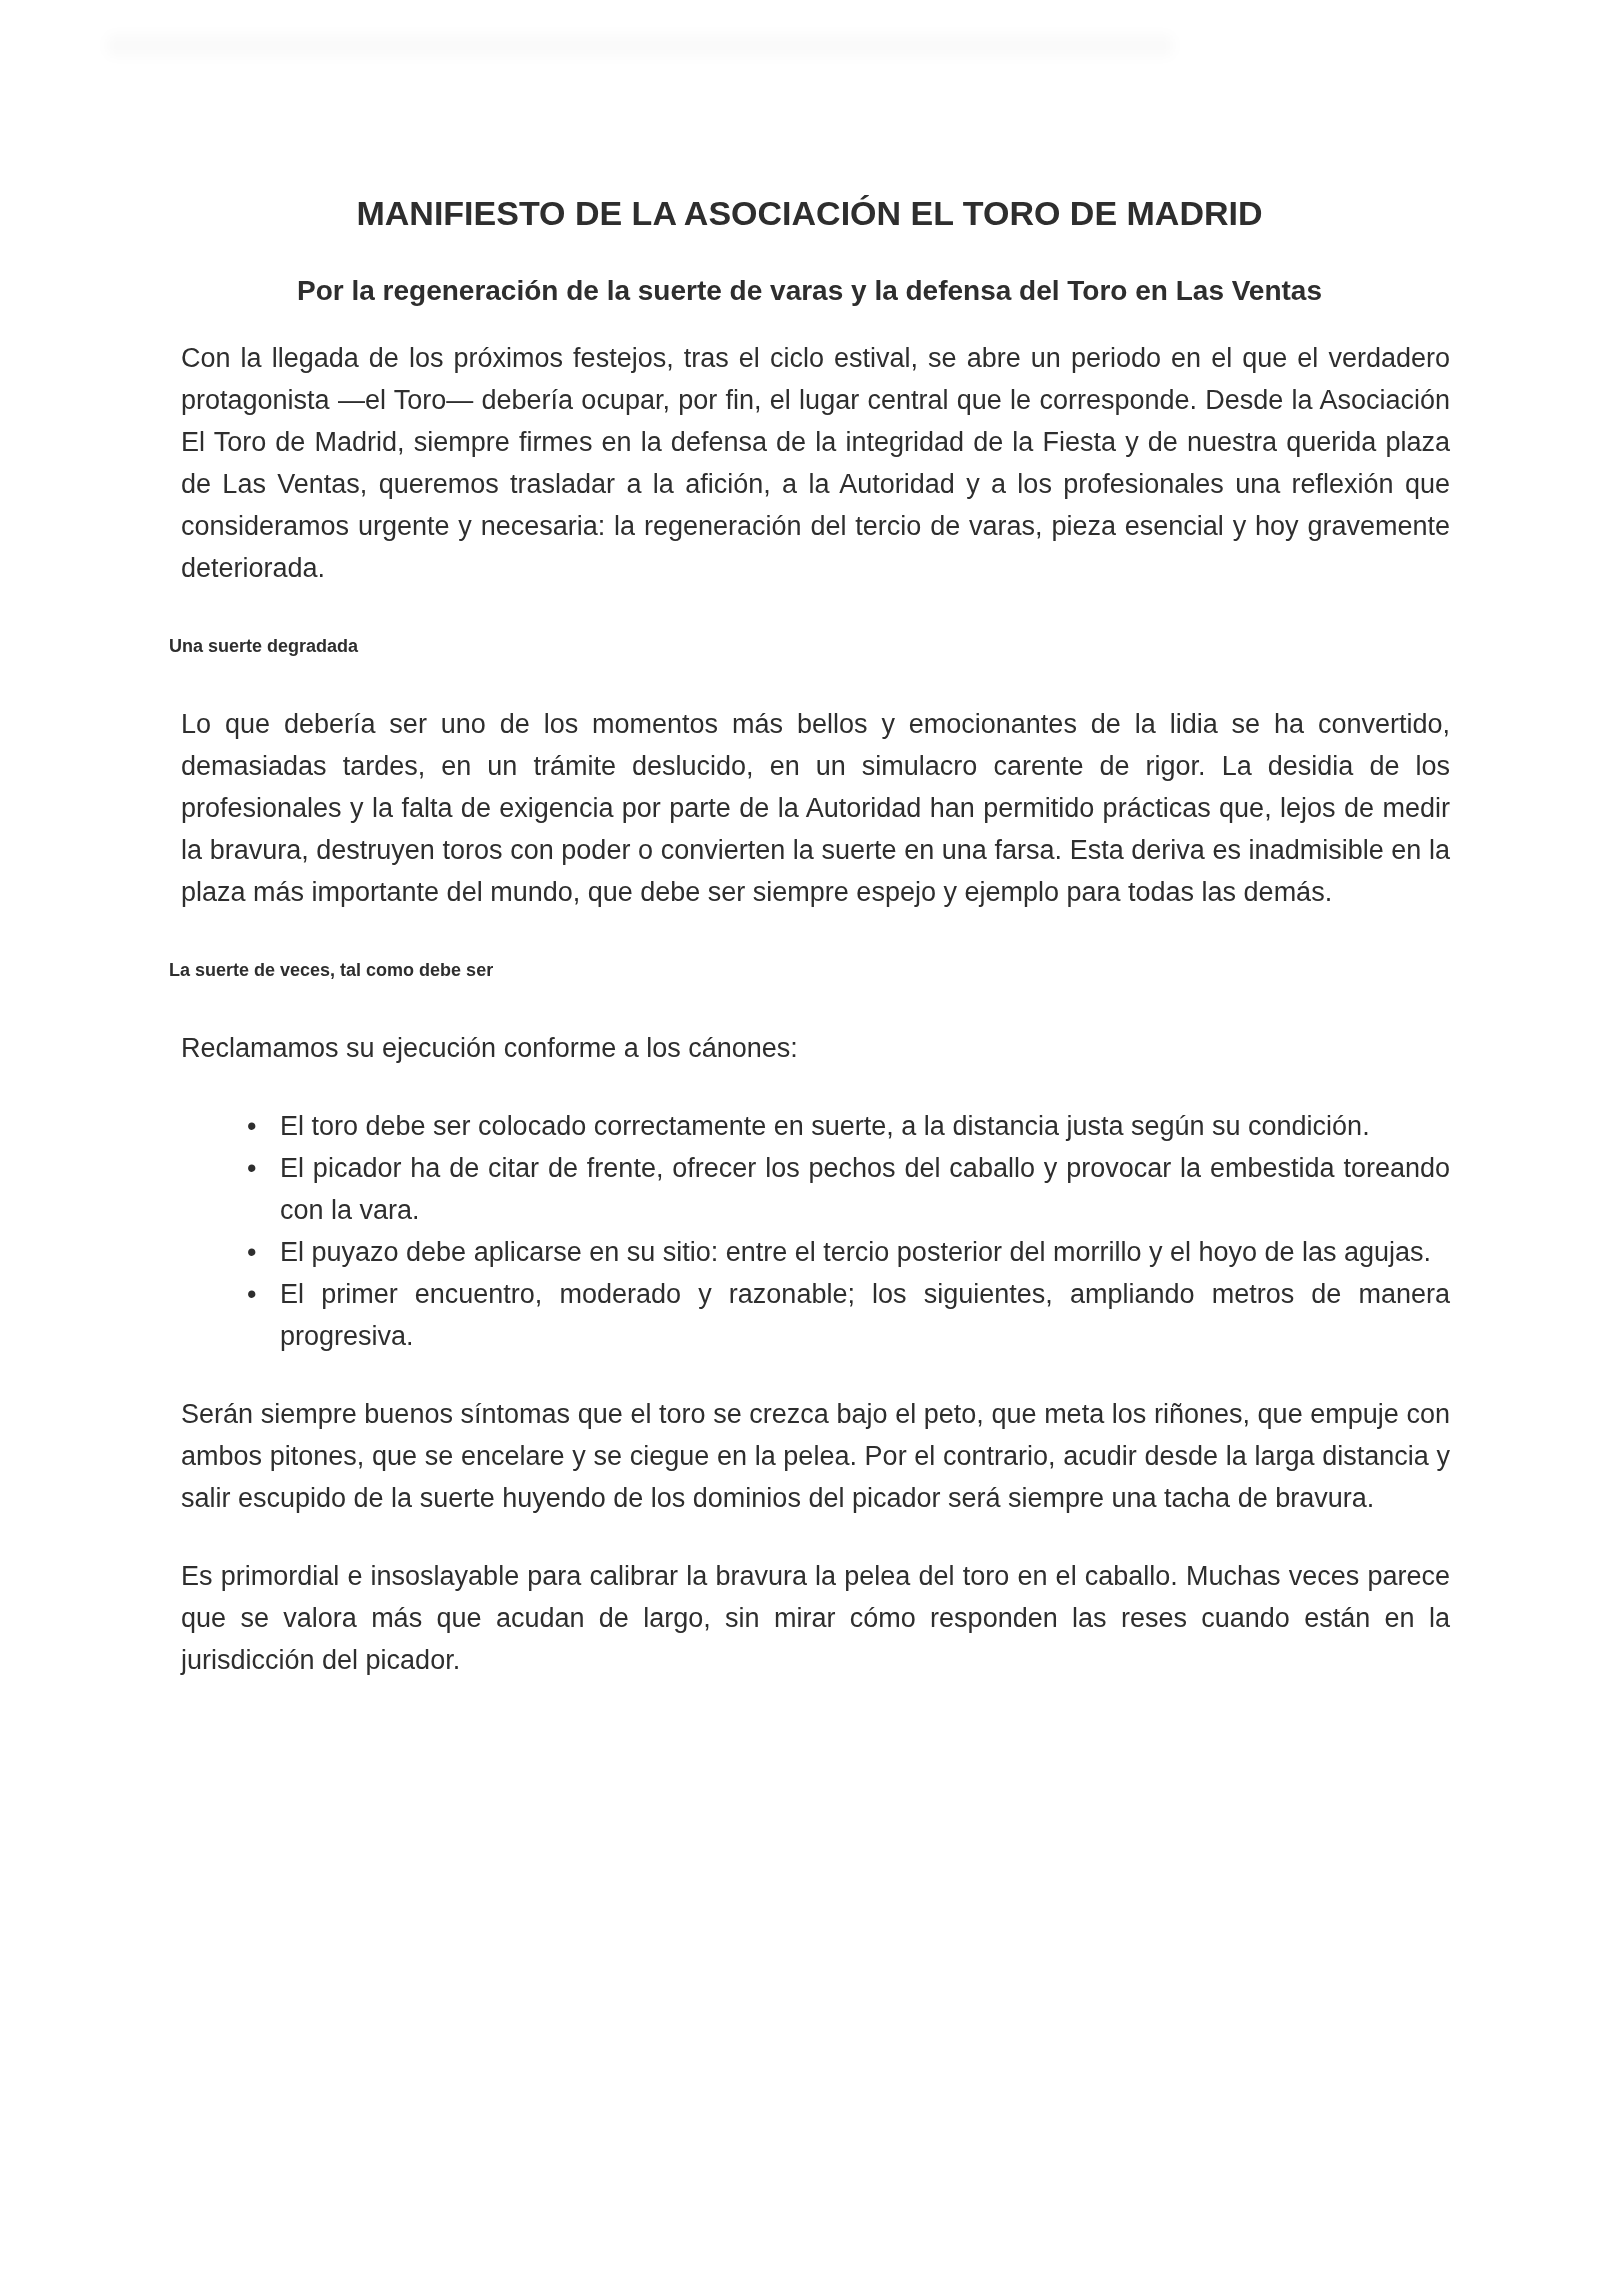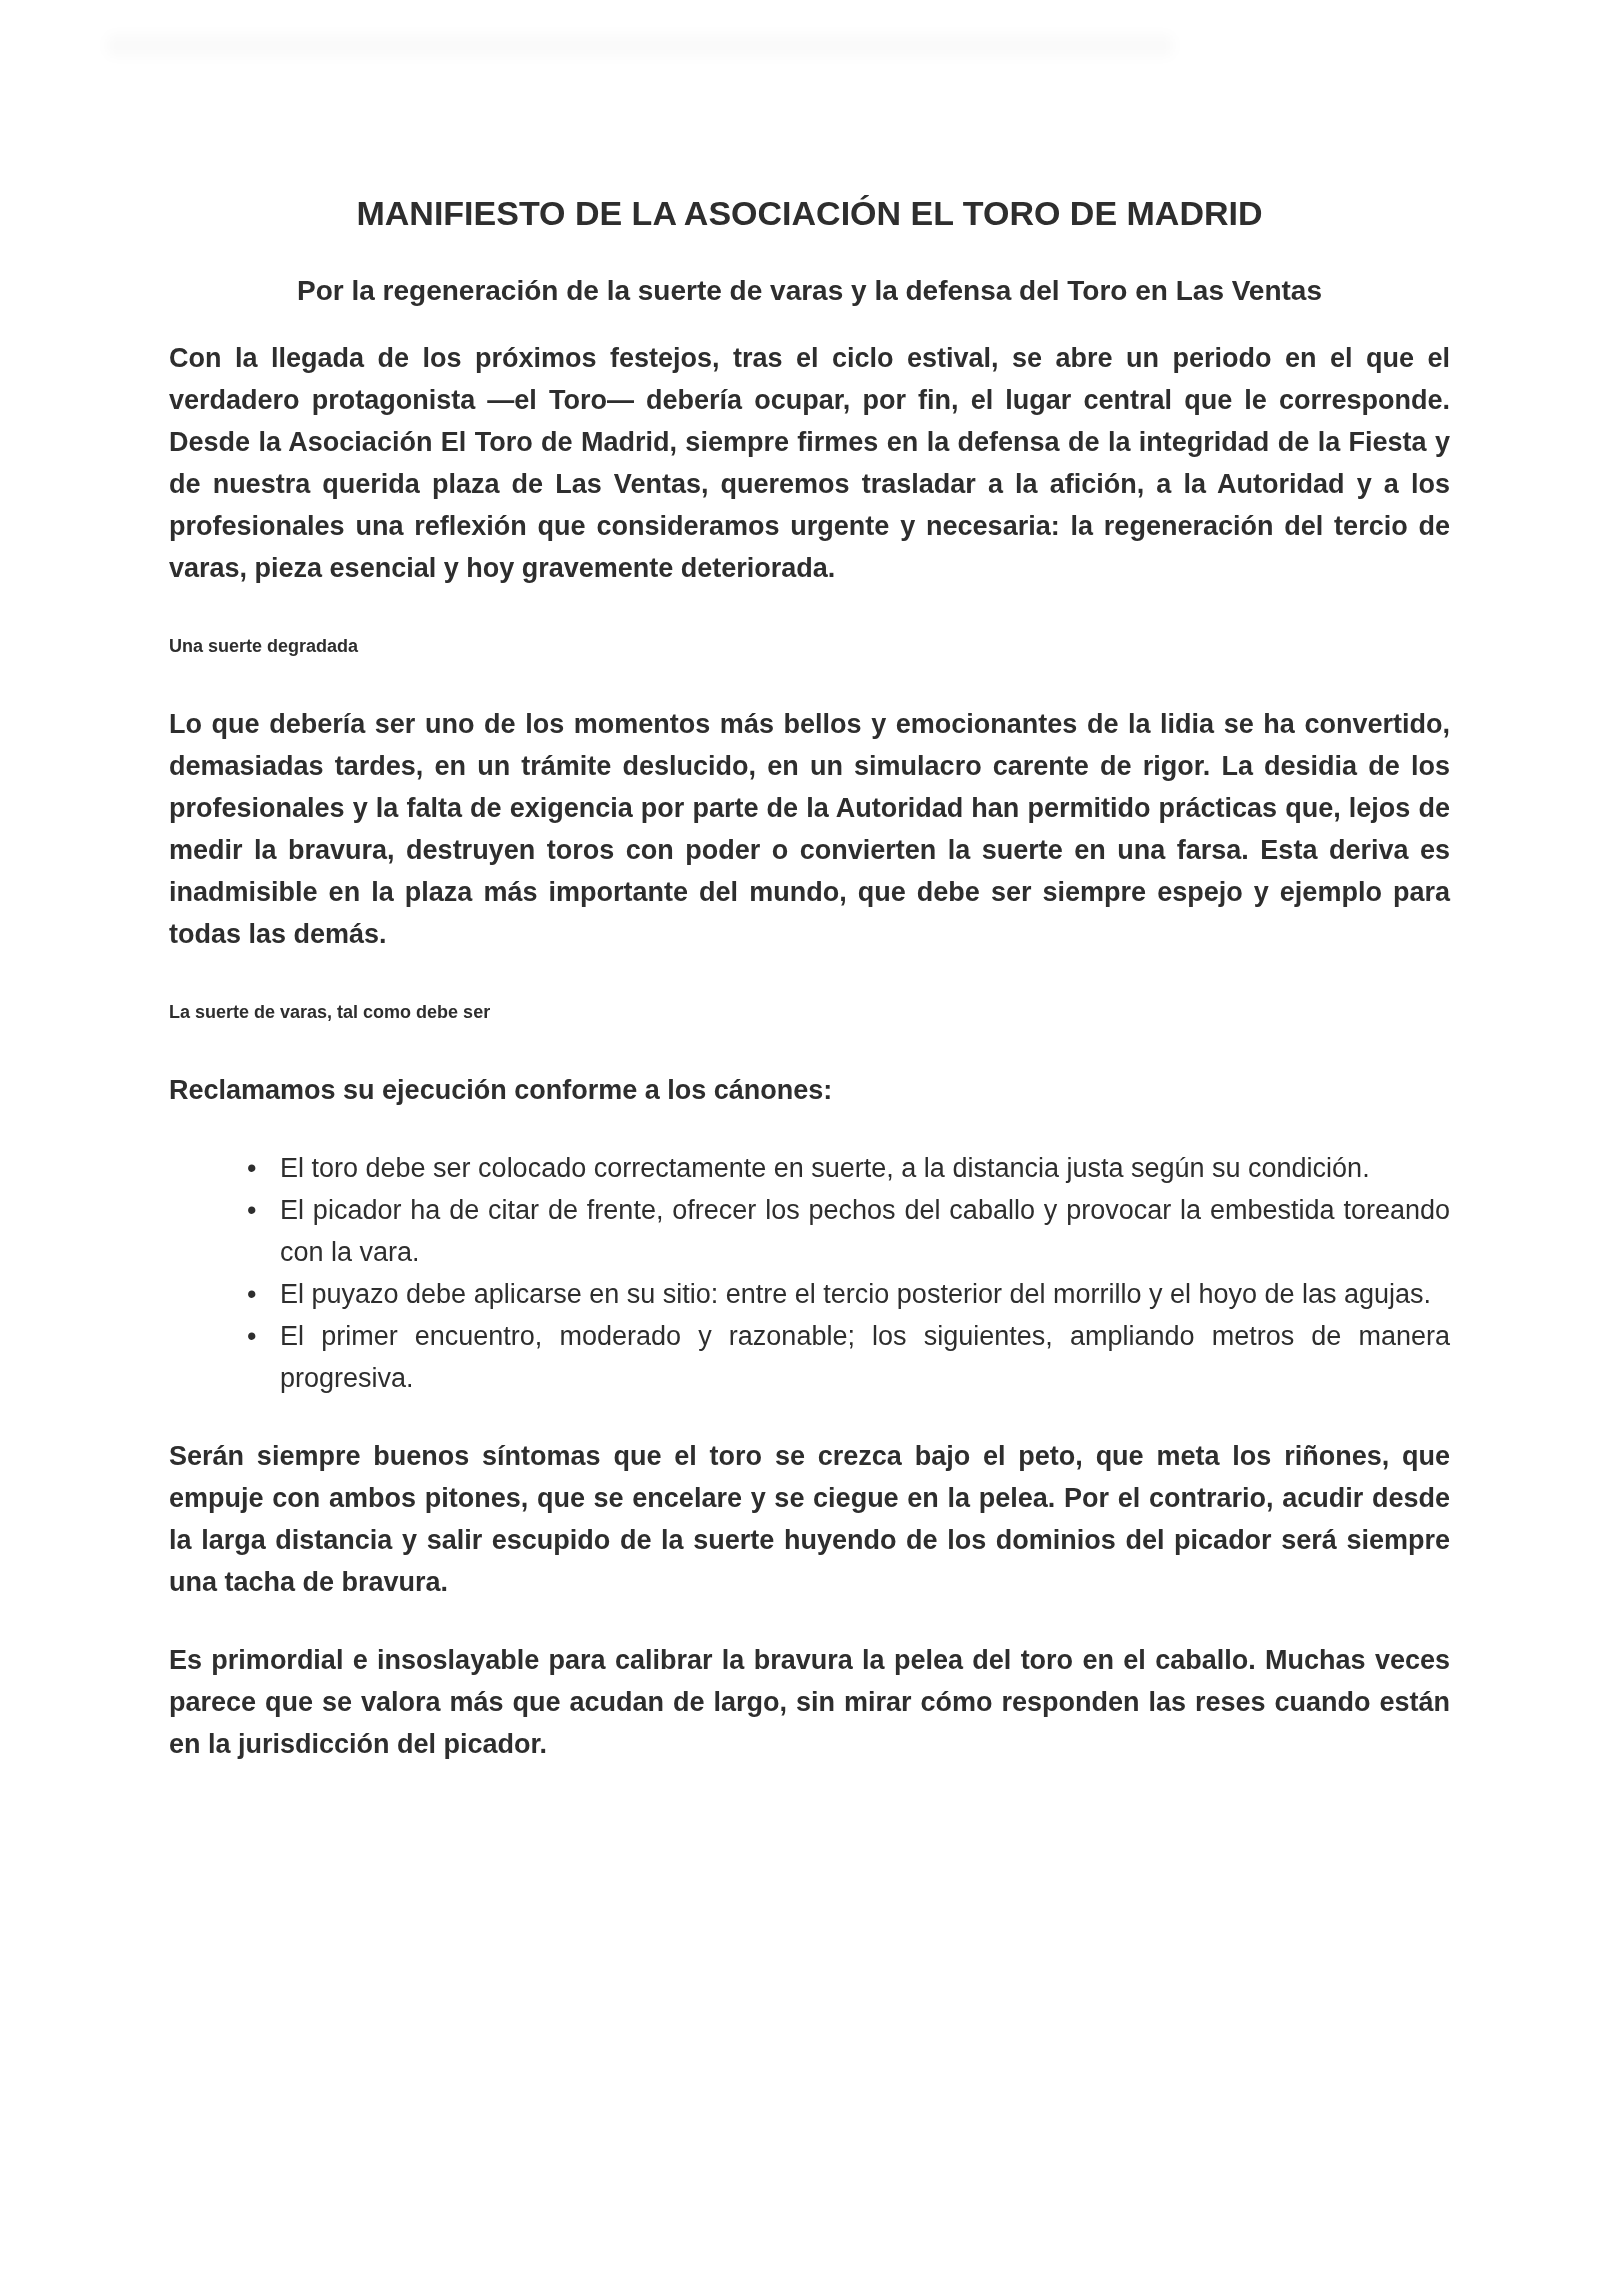--- a/index.html
+++ b/index.html
@@ -44,23 +44,22 @@
   .doc-subtitle {
     font-size: 28px;
     line-height: 36px;
     font-weight: bold;
     text-align: center;
     margin: 0 0 28px 0;
   }
   .para {
     font-size: 27px;
     line-height: 42px;
-    margin: 0 0 36px 0;
+    margin: 0 0 36px 12px;
     text-align: justify;
-    font-weight: bold;
   }
   .para.single {
     text-align: left;
   }
   .section-heading {
     font-size: 18px;
     line-height: 42px;
     font-weight: bold;
     margin: 0 0 36px 0;
     text-align: left;
@@ -100,21 +99,21 @@
   <h1 class="doc-title">MANIFIESTO DE LA ASOCIACIÓN EL TORO DE MADRID</h1>
 
   <h2 class="doc-subtitle">Por la regeneración de la suerte de varas y la defensa del Toro en Las Ventas</h2>
 
   <p class="para">Con la llegada de los próximos festejos, tras el ciclo estival, se abre un periodo en el que el verdadero protagonista —el Toro— debería ocupar, por fin, el lugar central que le corresponde. Desde la Asociación El Toro de Madrid, siempre firmes en la defensa de la integridad de la Fiesta y de nuestra querida plaza de Las Ventas, queremos trasladar a la afición, a la Autoridad y a los profesionales una reflexión que consideramos urgente y necesaria: la regeneración del tercio de varas, pieza esencial y hoy gravemente deteriorada.</p>
 
   <h3 class="section-heading">Una suerte degradada</h3>
 
   <p class="para">Lo que debería ser uno de los momentos más bellos y emocionantes de la lidia se ha convertido, demasiadas tardes, en un trámite deslucido, en un simulacro carente de rigor. La desidia de los profesionales y la falta de exigencia por parte de la Autoridad han permitido prácticas que, lejos de medir la bravura, destruyen toros con poder o convierten la suerte en una farsa. Esta deriva es inadmisible en la plaza más importante del mundo, que debe ser siempre espejo y ejemplo para todas las demás.</p>
 
-  <h3 class="section-heading">La suerte de varas, tal como debe ser</h3>
+  <h3 class="section-heading">La suerte de veces, tal como debe ser</h3>
 
   <p class="para single">Reclamamos su ejecución conforme a los cánones:</p>
 
   <ul class="bullet-list">
     <li>
       <span class="bullet-dot">•</span>
       <span class="bullet-text">El toro debe ser colocado correctamente en suerte, a la distancia justa según su condición.</span>
     </li>
     <li>
       <span class="bullet-dot">•</span>

